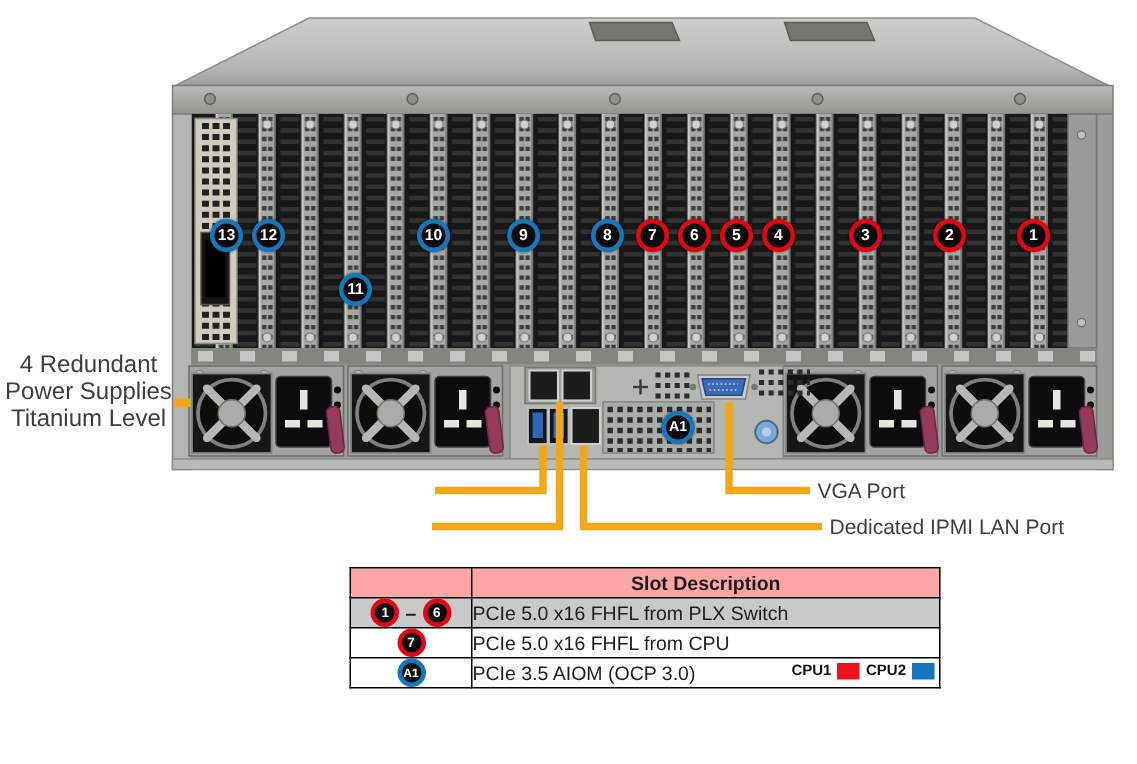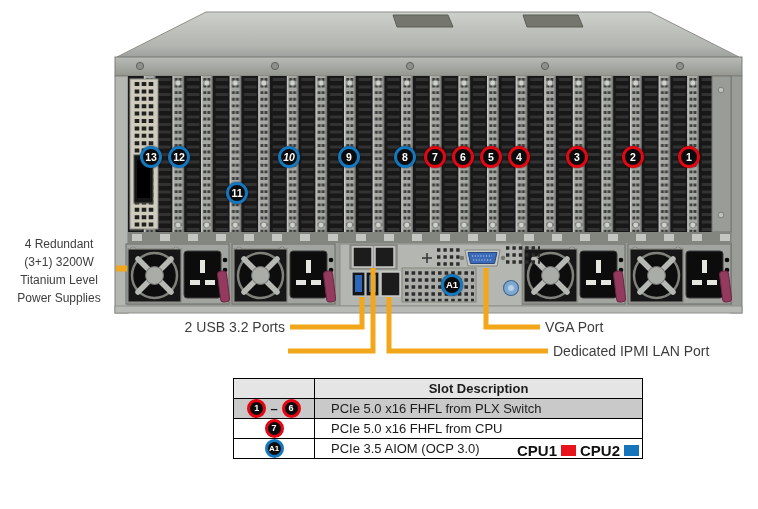--- a/index.html
+++ b/index.html
@@ -3,21 +3,21 @@
 <meta charset="utf-8">
 <style>
   html,body{margin:0;padding:0;background:#fff;}
   .stage{
     position:relative;width:758px;height:509px;background:#fff;overflow:hidden;
     font-family:"Liberation Sans",sans-serif;color:#3a3a3a;
   }
   .stage svg{position:absolute;left:0;top:0;}
   .label{position:absolute;font-size:14px;color:#3d3d3d;white-space:nowrap;}
   .psu-label{
-    left:0;top:235px;width:118px;text-align:center;font-size:12px;line-height:18px;white-space:normal;
+    left:0;top:235px;width:118px;text-align:center;font-size:16px;line-height:18px;white-space:normal;
   }
   .lbl-usb{right:473px;top:319px;}
   .lbl-rj45{right:475px;top:343px;}
   .lbl-vga{left:545px;top:319px;}
   .lbl-ipmi{left:553px;top:343px;}
   
   .sbadge{
     position:absolute;width:16px;height:16px;border-radius:50%;
     background:#0b0b0b;display:flex;align-items:center;justify-content:center;
     color:#fff;font-weight:bold;font-size:10.5px;line-height:1;
@@ -25,35 +25,35 @@
   }
   .sbadge.red{border:3.5px solid #e30613;}
   .sbadge.blue{border:3.5px solid #1577be;}
   
   .slot-table{
     position:absolute;left:233px;top:378px;border-collapse:collapse;
     font-size:13px;color:#1c1c1c;table-layout:fixed;
   }
   .slot-table td,.slot-table th{border:1px solid #000;padding:0;}
   .slot-table .c1{width:80px;text-align:center;vertical-align:middle;}
-  .slot-table .c2{width:311px;text-align:left;padding-left:16px;vertical-align:middle;}
-  .slot-table thead th{height:19px;font-weight:bold;font-size:13px;background:#e5e5e5;}
+  .slot-table .c2{width:311px;text-align:left;padding-left:0;vertical-align:middle;}
+  .slot-table thead th{height:19px;font-weight:bold;font-size:13px;background:#fca5a5;}
   .slot-table tbody tr{height:14px;background:#fff;}
   .slot-table tbody tr.shaded{background:#c9c9c9;}
   .tbadge{
     display:inline-flex;width:13px;height:13px;border-radius:50%;
     background:#0b0b0b;align-items:center;justify-content:center;
     color:#fff;font-weight:bold;font-size:9px;line-height:1;vertical-align:middle;
   }
   .tbadge.red{border:3px solid #e30613;}
   .tbadge.blue{border:3px solid #1577be;}
   .dash{font-weight:bold;margin:0 4px;vertical-align:middle;}
   .legend{
     position:absolute;right:3px;top:3px;display:flex;align-items:center;gap:4px;
-    font-size:15px;font-weight:bold;color:#111;
+    font-size:10px;font-weight:bold;color:#111;
   }
   .legend .sq{width:15px;height:11px;display:inline-block;}
   .cell-rel{position:relative;}
 </style>
 </head>
 <body>
 
 <div class="stage">
 
   <svg width="758" height="370" viewBox="0 0 758 370">
@@ -196,32 +196,30 @@
       <rect x="116" y="265.5" width="11" height="6" fill="#f2a71b" stroke="none"></rect>
       <polyline points="362,297 362,327 290,327"></polyline>
       <polyline points="373,268 373,351 288,351"></polyline>
       <polyline points="486,268 486,327 540,327"></polyline>
       <polyline points="389,297 389,351 548,351"></polyline>
     </g>
   </svg>
 
   <div class="label psu-label">
     <div>4 Redundant</div>
-    <div>(3+1) 3200W</div>
+    <div>Power Supplies</div>
     <div>Titanium Level</div>
-    <div>Power Supplies</div>
   </div>
-  <div class="label lbl-usb">2 USB 3.2 Ports</div>
   <div class="label lbl-vga">VGA Port</div>
   <div class="label lbl-ipmi">Dedicated IPMI LAN Port</div>
 
   <div class="sbadge blue" style="left:140px;top:146px;">13</div>
   <div class="sbadge blue" style="left:168px;top:146px;">12</div>
   <div class="sbadge blue" style="left:226px;top:146px;margin-top:36px;">11</div>
-  <div class="sbadge blue" style="left:278px;top:146px;font-style:italic;">10</div>
+  <div class="sbadge blue" style="left:278px;top:146px;">10</div>
   <div class="sbadge blue" style="left:338px;top:146px;">9</div>
   <div class="sbadge blue" style="left:394px;top:146px;">8</div>
   <div class="sbadge red" style="left:424px;top:146px;">7</div>
   <div class="sbadge red" style="left:452px;top:146px;">6</div>
   <div class="sbadge red" style="left:480px;top:146px;">5</div>
   <div class="sbadge red" style="left:508px;top:146px;">4</div>
   <div class="sbadge red" style="left:566px;top:146px;">3</div>
   <div class="sbadge red" style="left:622px;top:146px;">2</div>
   <div class="sbadge red" style="left:678px;top:146px;">1</div>
   <div class="sbadge blue" style="left:441px;top:274px;font-size:9.5px;">A1</div>

